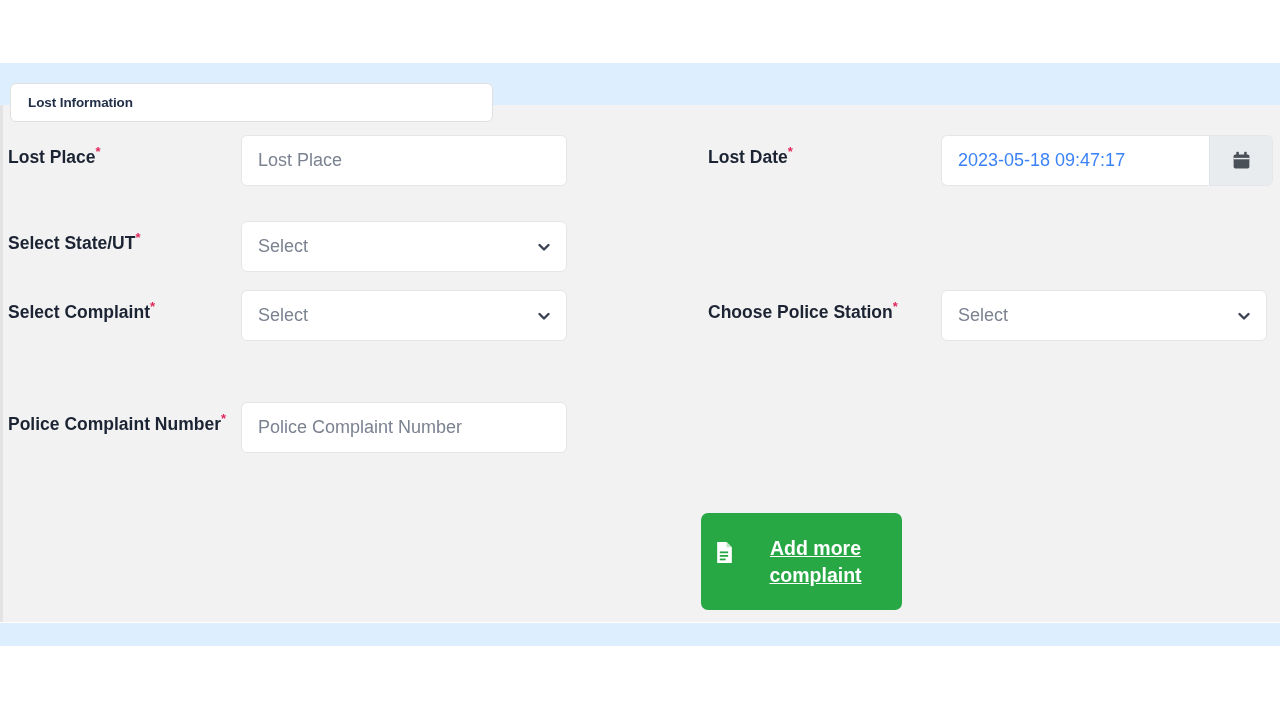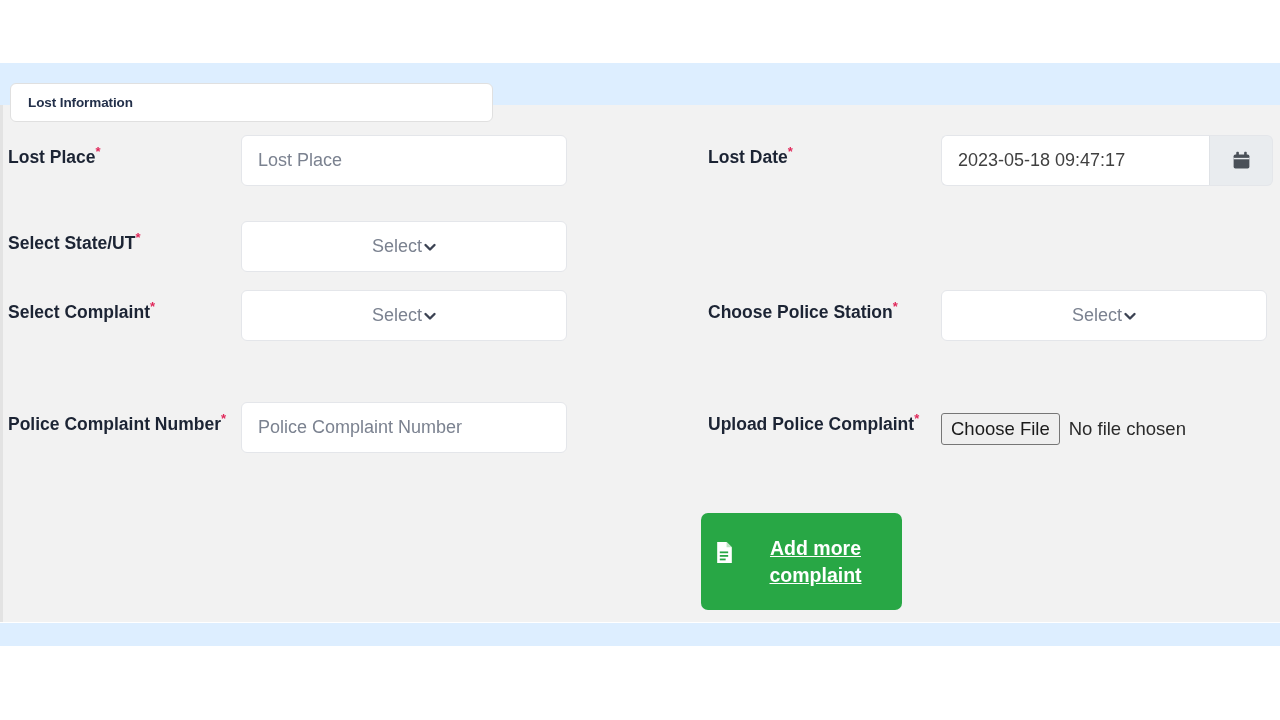--- a/index.html
+++ b/index.html
@@ -123,24 +123,24 @@
     background: #ffffff;
     border: 1px solid #e4e6ea;
     border-radius: 6px;
     box-sizing: border-box;
     display: flex;
     align-items: center;
     padding: 0 16px;
     font-size: 18px;
     color: #7b8290;
   }
-  .field.filled { color: #404040; }
+  .field.filled { color: #3b82f6; }
 
   .select-field {
-    justify-content: center;
+    justify-content: space-between;
     padding-right: 14px;
   }
   .chev {
     width: 16px;
     height: 16px;
     flex: 0 0 auto;
     color: #3b4252;
   }
 
   
@@ -307,29 +307,20 @@
       </div>
     </div>
 
     <div class="row" style="top:297px;">
       <div class="col col-left">
         <div class="label label-left" style="width:241px;">
           <span>Police Complaint Number</span><span class="req">*</span>
         </div>
         <div class="field">
           <span>Police Complaint Number</span>
-        </div>
-      </div>
-      <div class="col col-right">
-        <div class="label label-right" style="width:241px;">
-          <span>Upload Police Complaint</span><span class="req">*</span>
-        </div>
-        <div class="file-input-wrap">
-          <span class="file-btn">Choose File</span>
-          <span class="file-name">No file chosen</span>
         </div>
       </div>
     </div>
 
     <div class="row" style="top:408px;">
       <div class="col col-left"></div>
       <div class="col col-right">
         <div style="width:1px;"></div>
         <button class="btn-green">
           <span class="btn-icon">

